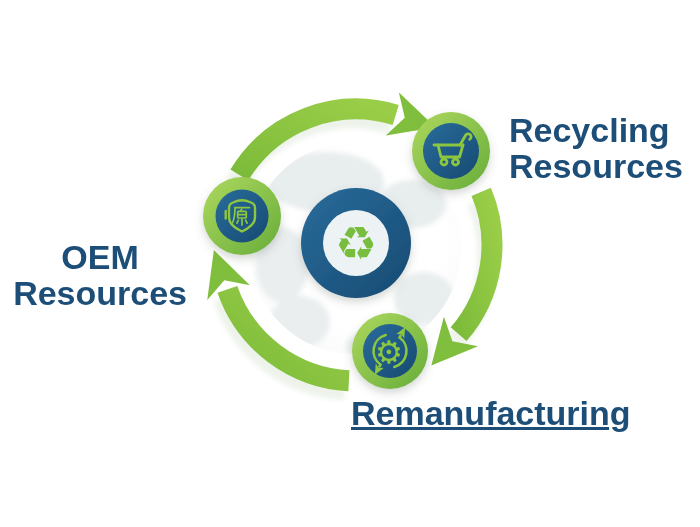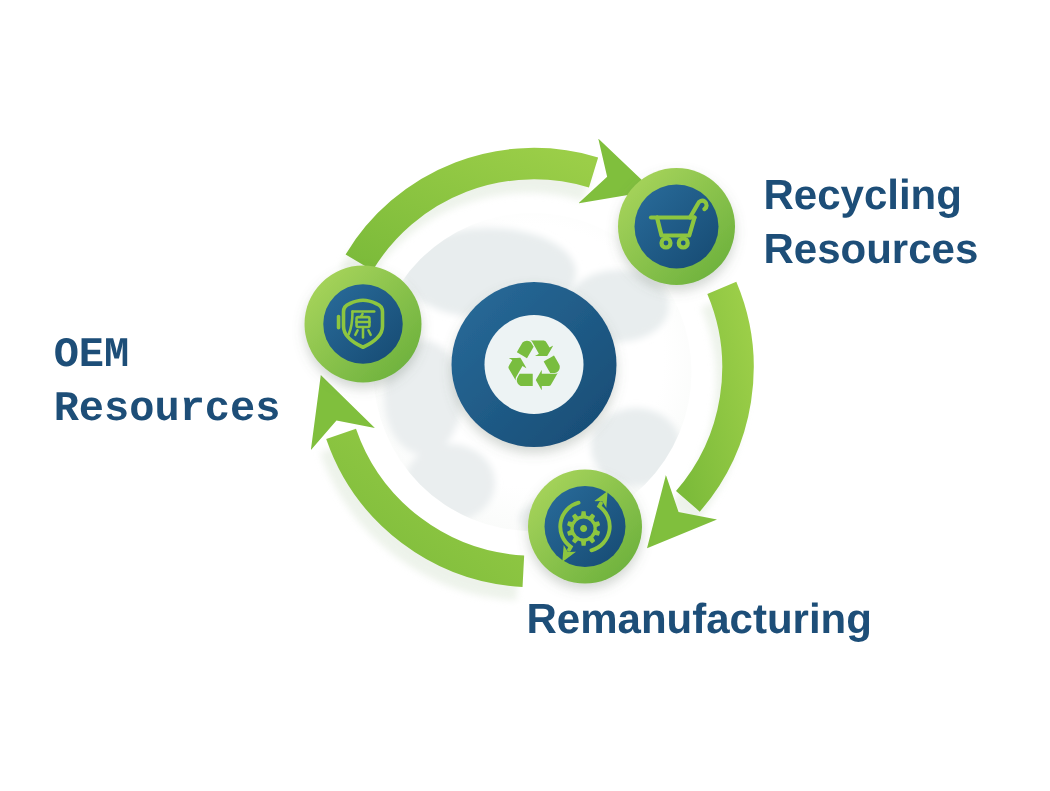--- a/index.html
+++ b/index.html
@@ -14,30 +14,30 @@
     position: relative;
     width: 700px;
     height: 527px;
     background: #ffffff;
     font-family: "Liberation Sans", "DejaVu Sans", sans-serif;
   }
   .stage svg { position: absolute; left: 0; top: 0; }
   .label {
     position: absolute;
     font-weight: 700;
-    font-size: 28px;
+    font-size: 34px;
     line-height: 36px;
     color: #1d4e78;
     letter-spacing: 0px;
     white-space: nowrap;
   }
   .label span { display: block; }
   .label-recycling { left: 509px; top: 112px; text-align: left; }
-  .label-oem { right: 513px; top: 220px; text-align: left; font-family: Liberation Mono, monospace; }
-  .label-reman { left: 351px; top: 395px; text-align: left; }
+  .label-oem { right: 513px; top: 239px; text-align: center; }
+  .label-reman { left: 351px; top: 395px; text-align: left; text-decoration: underline; }
 </style>
 </head>
 <body>
 
 <div class="stage">
 
   <svg width="700" height="527" viewBox="0 0 700 527">
     <defs>
       <linearGradient id="gradRing" x1="0" y1="0" x2="1" y2="1">
         <stop offset="0" stop-color="#aed85f"></stop>

